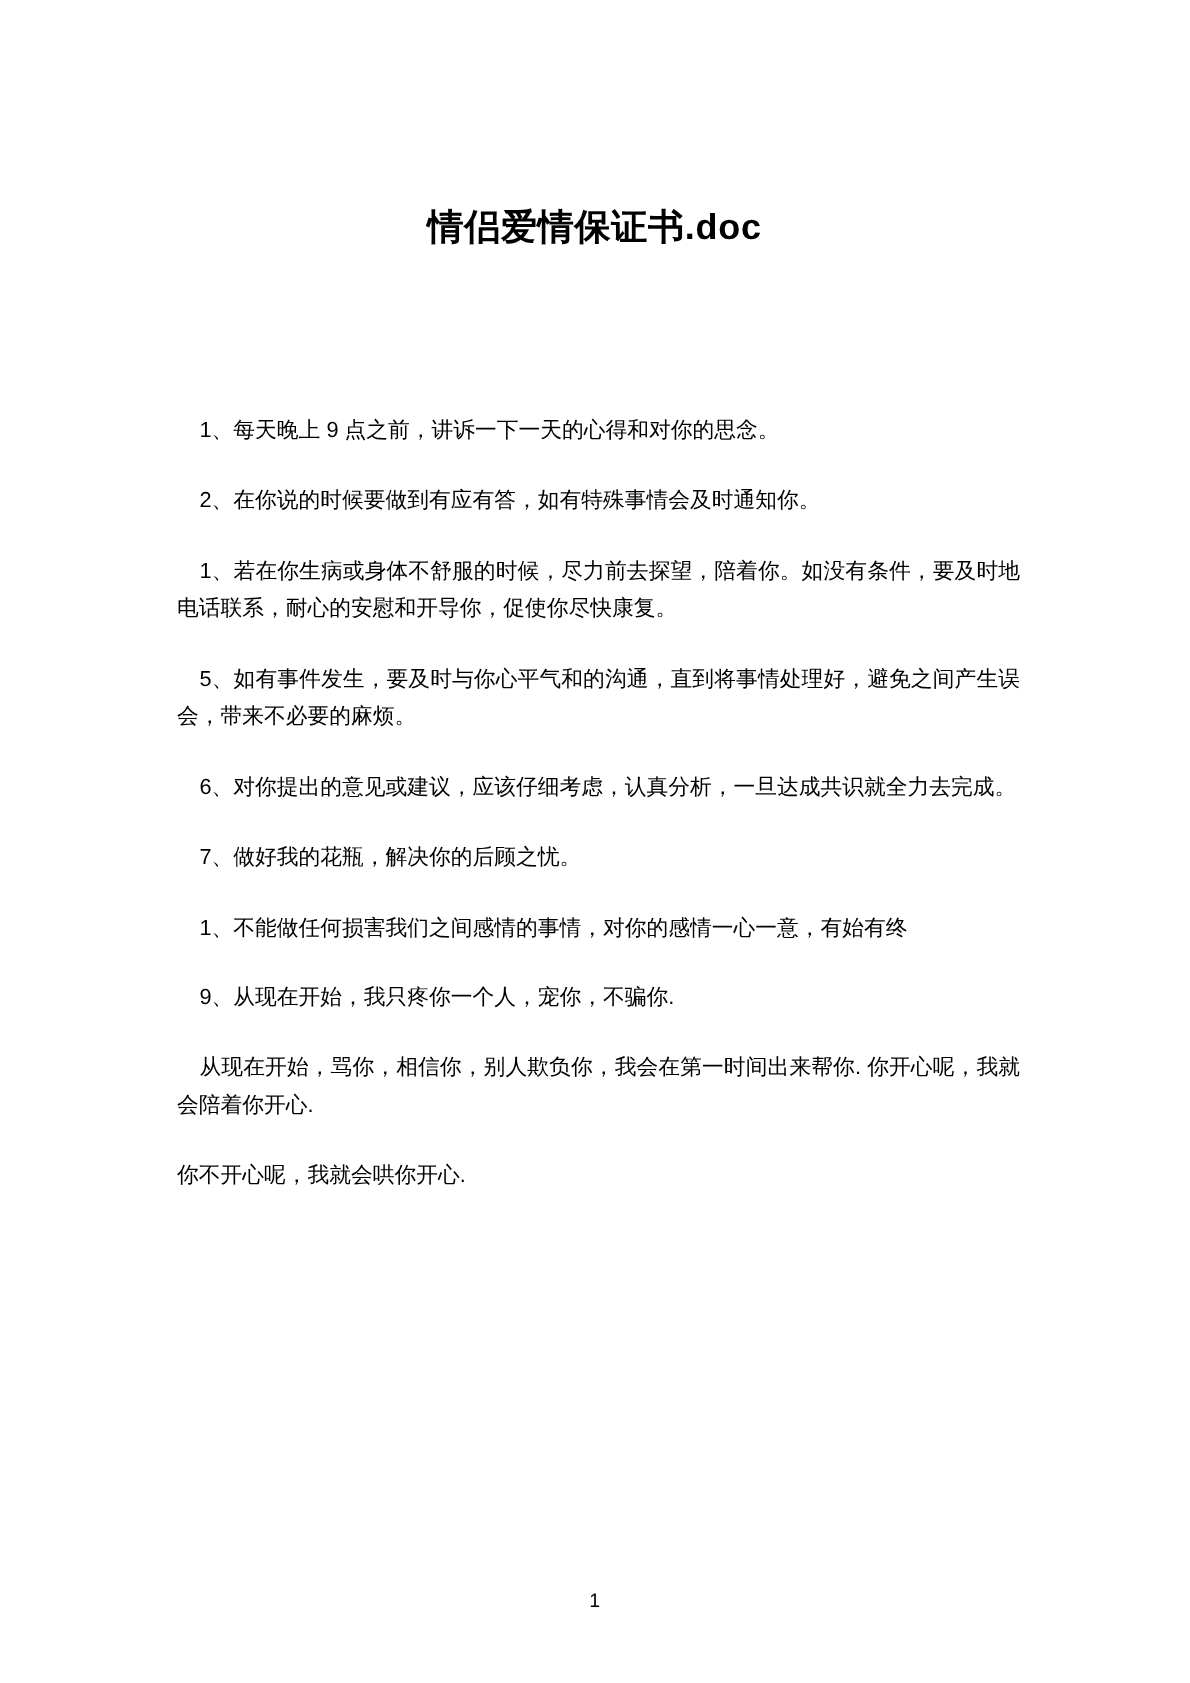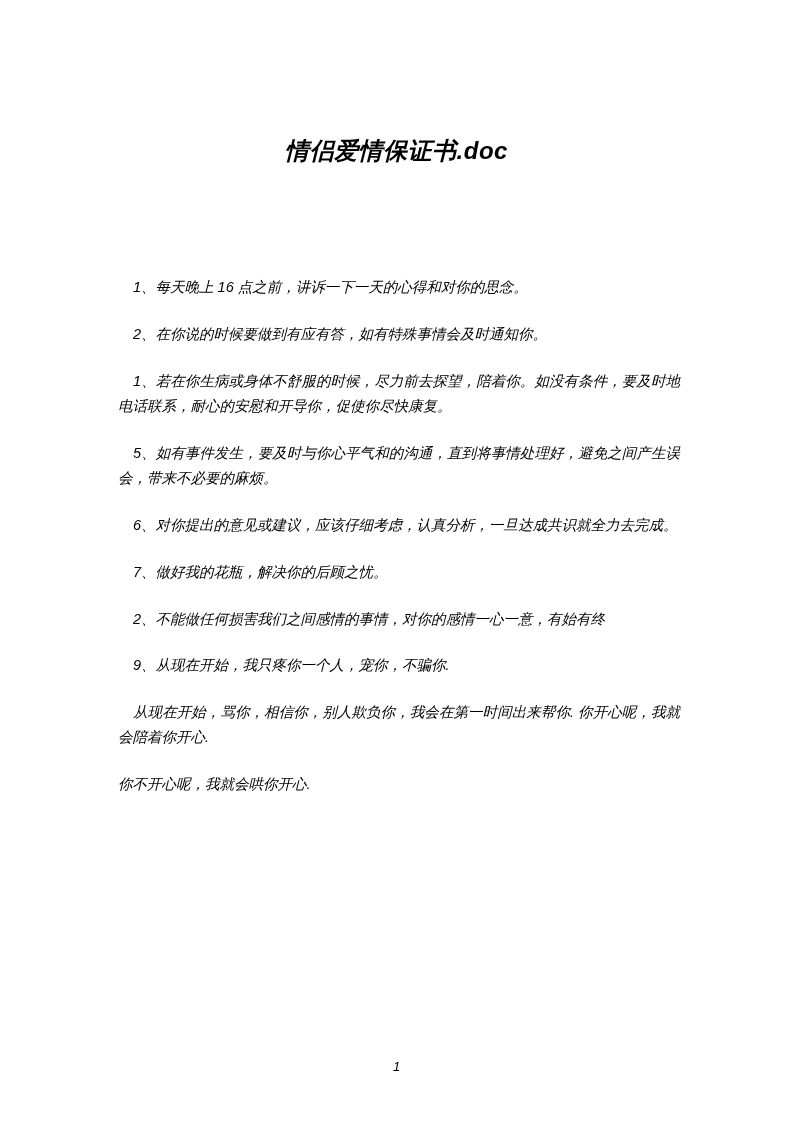--- a/index.html
+++ b/index.html
@@ -13,21 +13,20 @@
     font-family: "Liberation Serif", "DejaVu Serif", serif;
     color: #000000;
     position: relative;
     overflow: hidden;
   }
   .page {
     position: relative;
     width: 737px;
     height: 1122px;
     box-sizing: border-box;
-    font-style: italic;
   }
   .doc-title {
     position: absolute;
     top: 135px;
     left: 0;
     width: 793px;
     text-align: center;
     font-size: 24px;
     font-weight: bold;
     letter-spacing: 0.5px;
@@ -61,27 +60,27 @@
   }
 </style>
 </head>
 <body>
 
 <div class="page">
 
   <div class="doc-title">情侣爱情保证书.doc</div>
 
   <div class="body-block">
-    <p class="para indent">1、每天晚上 16 点之前，讲诉一下一天的心得和对你的思念。</p>
+    <p class="para indent">1、每天晚上 9 点之前，讲诉一下一天的心得和对你的思念。</p>
     <p class="para indent">2、在你说的时候要做到有应有答，如有特殊事情会及时通知你。</p>
     <p class="para indent">1、若在你生病或身体不舒服的时候，尽力前去探望，陪着你。如没有条件，要及时地电话联系，耐心的安慰和开导你，促使你尽快康复。</p>
     <p class="para indent">5、如有事件发生，要及时与你心平气和的沟通，直到将事情处理好，避免之间产生误会，带来不必要的麻烦。</p>
     <p class="para indent">6、对你提出的意见或建议，应该仔细考虑，认真分析，一旦达成共识就全力去完成。</p>
     <p class="para indent">7、做好我的花瓶，解决你的后顾之忧。</p>
-    <p class="para indent">2、不能做任何损害我们之间感情的事情，对你的感情一心一意，有始有终</p>
+    <p class="para indent">1、不能做任何损害我们之间感情的事情，对你的感情一心一意，有始有终</p>
     <p class="para indent">9、从现在开始，我只疼你一个人，宠你，不骗你.</p>
     <p class="para indent">从现在开始，骂你，相信你，别人欺负你，我会在第一时间出来帮你. 你开心呢，我就会陪着你开心.</p>
     <p class="para">你不开心呢，我就会哄你开心.</p>
   </div>
 
   <div class="page-number">1</div>
 
 </div>
 
 </body></html>

